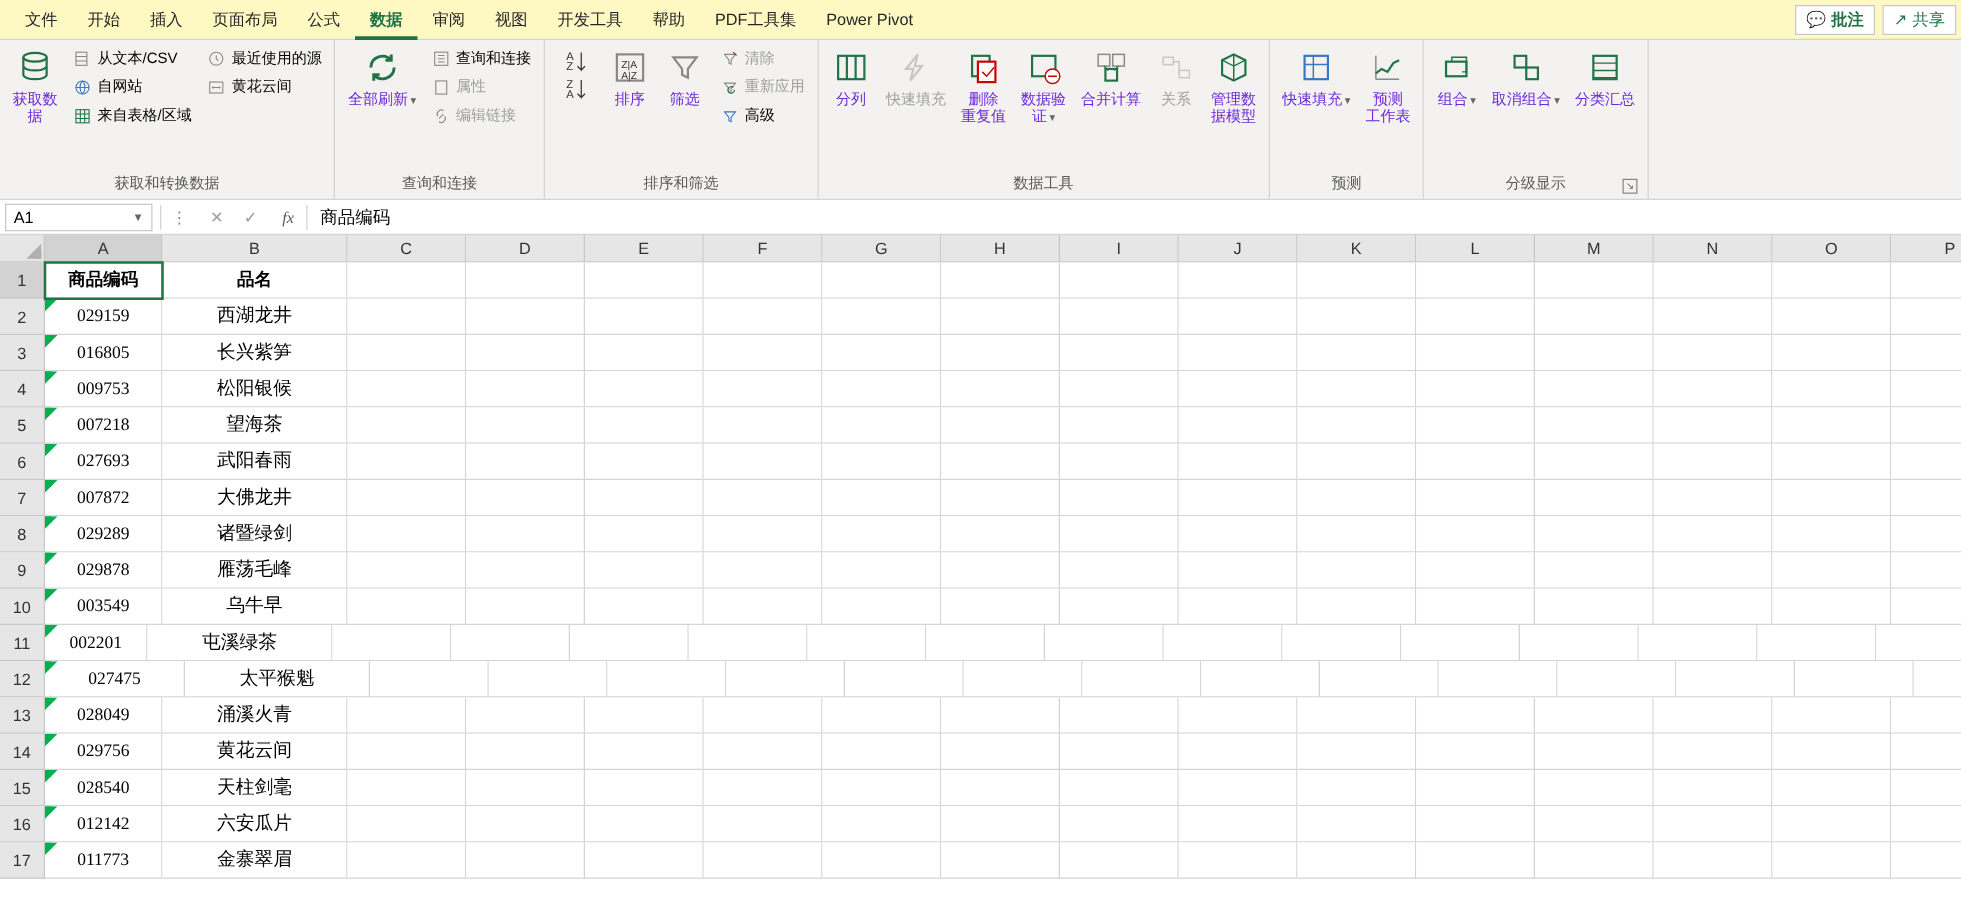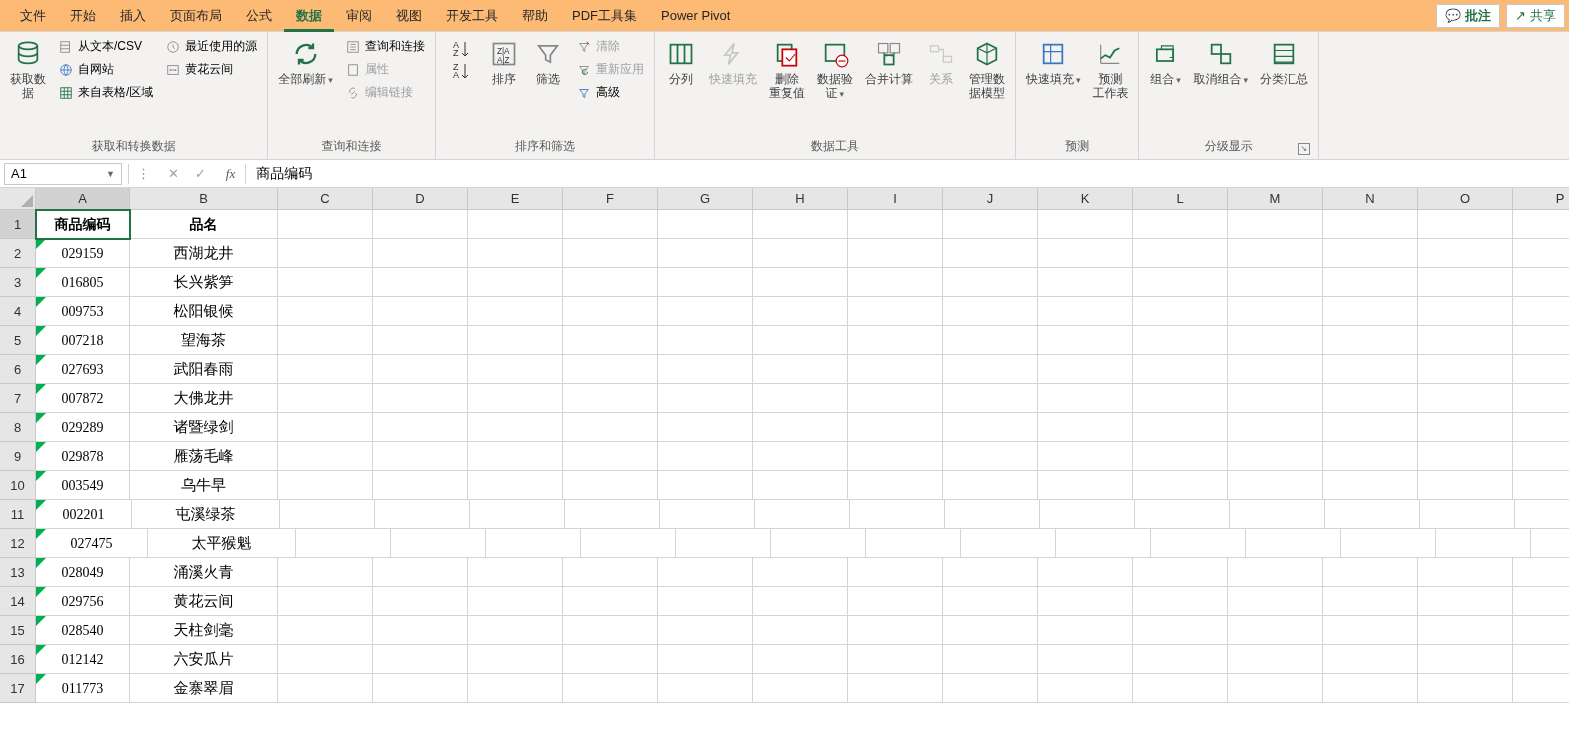--- a/index.html
+++ b/index.html
@@ -1,36 +1,36 @@
 <!DOCTYPE html>
 <html><head>
 <meta charset="utf-8">
 <style>
 * { margin: 0; padding: 0; box-sizing: border-box; font-family: "Microsoft YaHei", "SimSun", sans-serif; }
 body { background: #fff; font-size: 13px; user-select: none; overflow: hidden; width: 1569px; height: 732px; }
 
 
-.tabs { display: flex; align-items: center; background: #fdba74; height: 32px; padding: 0 8px; border-bottom: 1px solid #d4d4d4; position: relative; }
+.tabs { display: flex; align-items: center; background: #fef9c3; height: 32px; padding: 0 8px; border-bottom: 1px solid #d4d4d4; position: relative; }
 .tab { padding: 0 12px; height: 32px; line-height: 32px; cursor: pointer; color: #262626; }
 .tab.active { color: #217346; font-weight: 600; border-bottom: 3px solid #217346; }
 .tabs-right { position: absolute; right: 4px; display: flex; gap: 6px; }
 .btn-annotate, .btn-share { border: 1px solid #c8c8c8; background: #fff; padding: 2px 8px; font-size: 13px; cursor: pointer; display: flex; align-items: center; gap: 4px; }
 .btn-annotate { color: #217346; font-weight: 600; }
 .btn-share { color: #217346; }
 
 
 .ribbon { display: flex; background: #f3f2f1; height: 128px; border-bottom: 1px solid #d4d4d4; }
 .rgroup { display: flex; flex-direction: column; border-right: 1px solid #d4d4d4; padding: 4px 6px 0 6px; }
 .rgroup-body { flex: 1; display: flex; align-items: flex-start; gap: 4px; }
 .rgroup-title { text-align: center; font-size: 12px; color: #595959; padding: 2px 0 4px 0; position: relative; }
 .rgroup-title .launcher { position: absolute; right: 2px; bottom: 4px; width: 12px; height: 12px; border: 1px solid #888; font-size: 8px; line-height: 10px; text-align: center; color: #666; }
 
 .bigbtn { display: flex; flex-direction: column; align-items: center; justify-content: flex-start; width: auto; min-width: 38px; padding: 2px 4px; cursor: pointer; text-align: center; }
 .bigbtn .ico { width: 32px; height: 32px; display: flex; align-items: center; justify-content: center; margin-bottom: 2px; }
-.bigbtn .lbl { font-size: 12px; line-height: 14px; color: #404040; white-space: pre-line; }
+.bigbtn .lbl { font-size: 12px; line-height: 14px; color: #6d28d9; white-space: pre-line; }
 .bigbtn.disabled .lbl, .smallbtn.disabled { color: #a0a0a0; }
 .bigbtn.disabled svg { opacity: 0.4; }
 
 .col { display: flex; flex-direction: column; gap: 2px; }
 .smallbtn { display: flex; align-items: center; gap: 4px; padding: 2px 4px; cursor: pointer; font-size: 12px; white-space: nowrap; }
 .smallbtn .sico { width: 16px; height: 16px; display: inline-flex; align-items: center; justify-content: center; }
 
 svg { display: block; }
 .drop::after { content: "▾"; font-size: 9px; margin-left: 2px; color: #666; }
 
@@ -630,21 +630,21 @@
         <div class="cell" style="width: 95px;"></div>
         <div class="cell" style="width: 95px;"></div>
         <div class="cell" style="width: 95px;"></div>
         <div class="cell" style="width: 95px;"></div>
         <div class="cell" style="width: 95px;"></div>
         <div class="cell" style="width: 95px;"></div>
         <div class="cell" style="width: 95px;"></div>
         <div class="cell" style="width: 95px;"></div>
       </div>
       <div class="row">
-        <div class="cell code greentri" style="width: 96px;">002201</div>
+        <div class="cell code greentri" style="width: 82px;">002201</div>
         <div class="cell name" style="width: 148px;">屯溪绿茶</div>
         <div class="cell" style="width: 95px;"></div>
         <div class="cell" style="width: 95px;"></div>
         <div class="cell" style="width: 95px;"></div>
         <div class="cell" style="width: 95px;"></div>
         <div class="cell" style="width: 95px;"></div>
         <div class="cell" style="width: 95px;"></div>
         <div class="cell" style="width: 95px;"></div>
         <div class="cell" style="width: 95px;"></div>
         <div class="cell" style="width: 95px;"></div>

